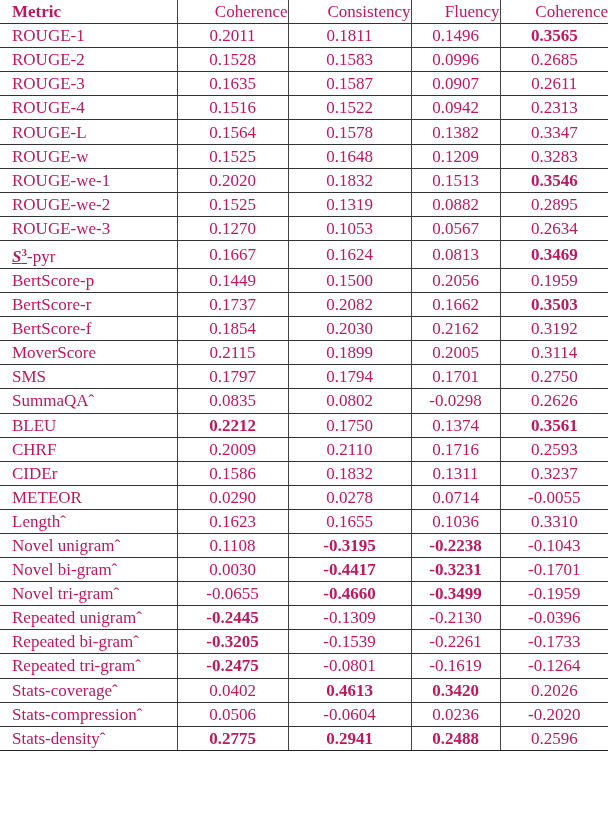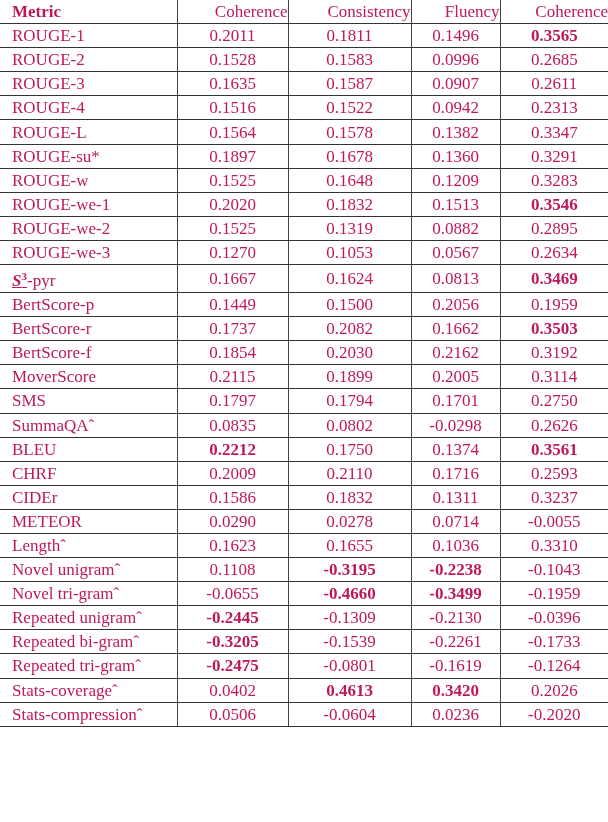--- a/index.html
+++ b/index.html
@@ -84,27 +84,20 @@
         <td>0.2313</td>
       </tr>
       <tr>
         <td>ROUGE-L</td>
         <td>0.1564</td>
         <td>0.1578</td>
         <td>0.1382</td>
         <td>0.3347</td>
       </tr>
       <tr>
-        <td>ROUGE-su*</td>
-        <td>0.1897</td>
-        <td>0.1678</td>
-        <td>0.1360</td>
-        <td>0.3291</td>
-      </tr>
-      <tr>
         <td>ROUGE-w</td>
         <td>0.1525</td>
         <td>0.1648</td>
         <td>0.1209</td>
         <td>0.3283</td>
       </tr>
       <tr>
         <td>ROUGE-we-1</td>
         <td>0.2020</td>
         <td>0.1832</td>
@@ -210,20 +203,27 @@
         <td>0.3310</td>
       </tr>
       <tr>
         <td>Novel unigramˆ</td>
         <td>0.1108</td>
         <td class="bold">-0.3195</td>
         <td class="bold">-0.2238</td>
         <td>-0.1043</td>
       </tr>
       <tr>
+        <td>Novel bi-gramˆ</td>
+        <td>0.0030</td>
+        <td class="bold">-0.4417</td>
+        <td class="bold">-0.3231</td>
+        <td>-0.1701</td>
+      </tr>
+      <tr>
         <td>Novel tri-gramˆ</td>
         <td>-0.0655</td>
         <td class="bold">-0.4660</td>
         <td class="bold">-0.3499</td>
         <td>-0.1959</td>
       </tr>
       <tr>
         <td>Repeated unigramˆ</td>
         <td class="bold">-0.2445</td>
         <td>-0.1309</td>
@@ -251,14 +251,21 @@
         <td class="bold">0.3420</td>
         <td>0.2026</td>
       </tr>
       <tr>
         <td>Stats-compressionˆ</td>
         <td>0.0506</td>
         <td>-0.0604</td>
         <td>0.0236</td>
         <td>-0.2020</td>
       </tr>
+      <tr class="last">
+        <td>Stats-densityˆ</td>
+        <td class="bold">0.2775</td>
+        <td class="bold">0.2941</td>
+        <td class="bold">0.2488</td>
+        <td>0.2596</td>
+      </tr>
     </tbody>
 </table>
 
 </body></html>

